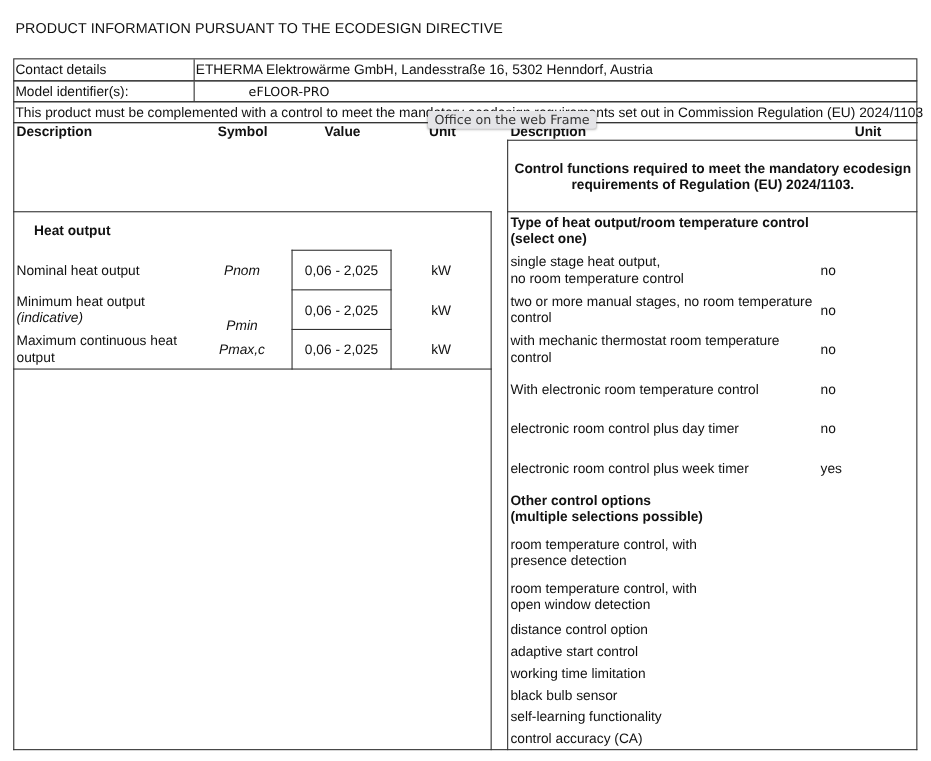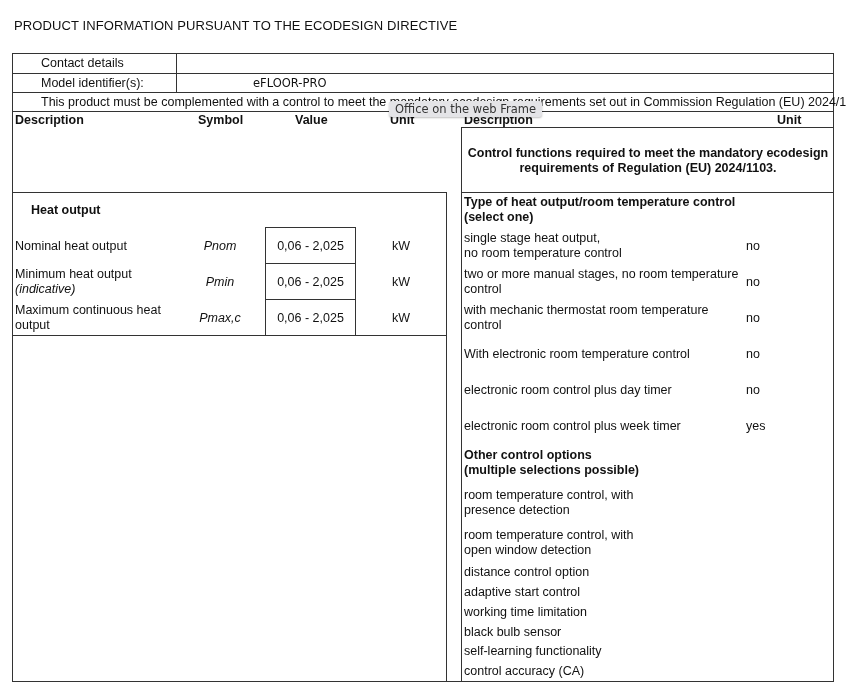--- a/index.html
+++ b/index.html
@@ -1,40 +1,41 @@
 <!DOCTYPE html>
 <html><head>
 <meta charset="utf-8">
 <style>
   html, body { margin:0; padding:0; background:#ffffff; }
   body { width:846px; height:692px; position:relative; overflow:hidden;
          font-family:"Liberation Sans", sans-serif; color:#111; font-size:12.5px; }
   .abs { position:absolute; }
   .title { left:14px; top:18px; font-size:13px; letter-spacing:0.1px; }
   .row { left:12px; width:822px; border:1px solid #333; box-sizing:border-box; }
-  .cell-text { position:absolute; top:1px; white-space:nowrap;padding-left:27px; }
+  .cell-text { position:absolute; top:1px; white-space:nowrap; }
   .bold { font-weight:bold; }
   .ital { font-style:italic; }
   .center { text-align:center; }
   .tooltip { left:389px; top:101px; background:#e4e4e7; color:#333; font-size:11.5px;
              padding:1px 6px; border-radius:3px; box-shadow:0 1px 2px rgba(0,0,0,0.25);
              font-family:"DejaVu Sans", sans-serif; white-space:nowrap; }
   .line-h { height:1px; background:#333; }
   .line-v { width:1px; background:#333; }
   .rt { left:464px; line-height:15.5px; }
   .rv { left:746px; }
 </style>
 </head>
 <body>
 
 <div class="abs title">PRODUCT INFORMATION PURSUANT TO THE ECODESIGN DIRECTIVE</div>
 
 <div class="abs row" style="top:53px;height:21px;">
   <span class="cell-text" style="left:1px;top:2px;">Contact details</span>
   <div class="abs line-v" style="left:163px;top:0;height:19px;"></div>
+  <span class="cell-text" style="left:165px;top:2px;">ETHERMA Elektrowärme GmbH, Landesstraße 16, 5302 Henndorf, Austria</span>
 </div>
 
 <div class="abs row" style="top:73px;height:20px;">
   <span class="cell-text" style="left:1px;top:2px;">Model identifier(s):</span>
   <div class="abs line-v" style="left:163px;top:0;height:18px;"></div>
   <span class="cell-text" style="left:165px;top:2px;font-family:'DejaVu Sans',sans-serif;font-size:11.5px;margin-left:48px;">eFLOOR-PRO</span>
 </div>
 
 <div class="abs row" style="top:92px;height:20px;overflow:visible;">
   <span class="cell-text" style="left:1px;top:2px;">This product must be complemented with a control to meet the mandatory ecodesign requirements set out in Commission Regulation (EU) 2024/1103</span>
@@ -73,21 +74,21 @@
 <div>
   <span class="abs" style="left:15px;top:239px;">Nominal heat output</span>
   <span class="abs ital center" style="left:180px;width:80px;top:239px;">Pnom</span>
   <span class="abs center" style="left:266px;width:89px;top:239px;">0,06 - 2,025</span>
   <span class="abs center" style="left:380px;width:42px;top:239px;">kW</span>
 </div>
 
 <div>
   <span class="abs" style="left:15px;top:267px;">Minimum heat output</span>
   <span class="abs" style="left:15px;top:282px;font-style:italic;">(indicative)</span>
-  <span class="abs ital center" style="left:180px;width:80px;top:275px;">Pmin</span>
+  <span class="abs ital center" style="left:180px;width:80px;top:289px;">Pmin</span>
   <span class="abs center" style="left:266px;width:89px;top:275px;">0,06 - 2,025</span>
   <span class="abs center" style="left:380px;width:42px;top:275px;">kW</span>
 </div>
 
 <div>
   <span class="abs" style="left:15px;top:303px;text-align:right;">Maximum continuous heat</span>
   <span class="abs" style="left:15px;top:318px;">output</span>
   <span class="abs ital center" style="left:180px;width:80px;top:311px;">Pmax,c</span>
   <span class="abs center" style="left:266px;width:89px;top:311px;">0,06 - 2,025</span>
   <span class="abs center" style="left:380px;width:42px;top:311px;">kW</span>

